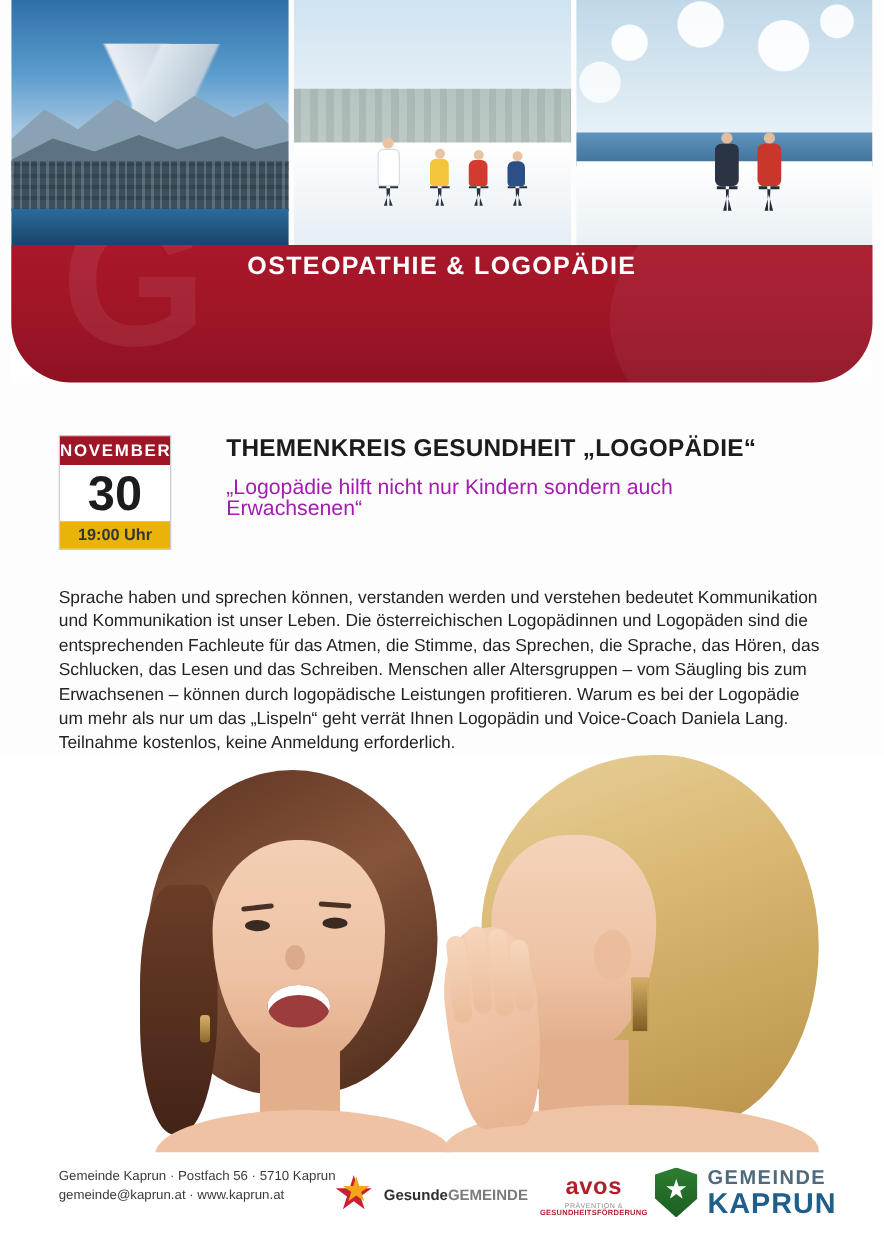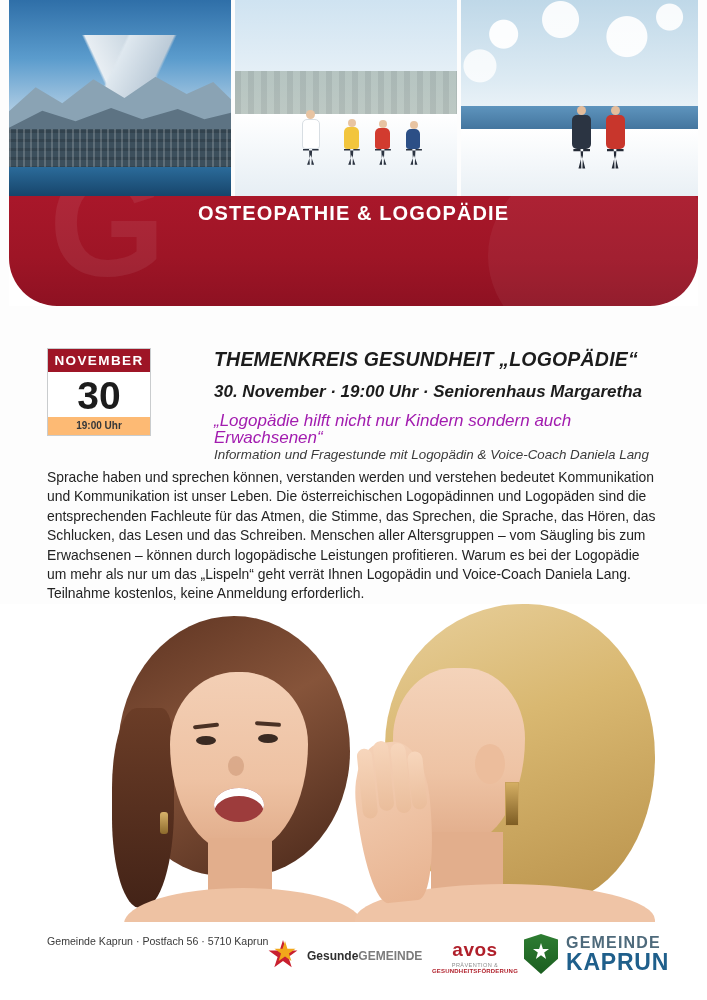--- a/index.html
+++ b/index.html
@@ -184,53 +184,52 @@
   }
 
   
   .event {
     position: absolute;
     top: 348px; left: 0; width: 707px;
   }
   .date-badge {
     position: absolute;
     left: 47px; top: 0;
-    width: 104px;
+    width: 90px;
     border: 1px solid #c9ccce;
     background: #ffffff;
     text-align: center;
   }
   .date-badge .month {
     background: #9e1526;
     color: #ffffff;
     font-size: 13.5px;
     font-weight: 700;
     letter-spacing: 1.4px;
     padding: 4px 0 4px;
   }
   .date-badge .day {
     color: #1c1c1c;
     font-size: 39px;
     font-weight: 700;
     line-height: 42px;
     padding-top: 3px;
   }
   .date-badge .time {
-    background: #fdba74;
+    background: #eab308;
     color: #333639;
-    font-size: 10px;
+    font-size: 13px;
     font-weight: 600;
     padding: 3px 0 4px;
   }
 
   .event-text {
     position: absolute;
-    left: 214px; top: 0;
+    left: 181px; top: 0;
     width: 470px;
-    font-style: italic;
   }
   .event-title {
     color: #1c1c1c;
     font-size: 19.5px;
     font-weight: 700;
     letter-spacing: .2px;
   }
   .event-sub {
     color: #1c1c1c;
     font-size: 17px;
@@ -503,23 +502,21 @@
   <div class="event">
 
     <div class="date-badge">
       <div class="month">NOVEMBER</div>
       <div class="day">30</div>
       <div class="time">19:00 Uhr</div>
     </div>
 
     <div class="event-text">
       <div class="event-title">THEMENKREIS GESUNDHEIT „LOGOPÄDIE“</div>
-      <div class="event-sub">30. November · 19:00 Uhr · Seniorenhaus Margaretha</div>
       <div class="event-quote">„Logopädie hilft nicht nur Kindern sondern auch Erwachsenen“</div>
-      <div class="event-info">Information und Fragestunde mit Logopädin &amp; Voice-Coach Daniela Lang</div>
     </div>
   </div>
 
   <div class="body-text">
     <span>Sprache haben und sprechen können, verstanden werden und verstehen bedeutet Kommunikation und Kommunikation ist unser Leben. Die österreichischen Logopädinnen und Logopäden sind die entsprechenden Fachleute für das Atmen, die Stimme, das Sprechen, die Sprache, das Hören, das Schlucken, das Lesen und das Schreiben. Menschen aller Altersgruppen – vom Säugling bis zum Erwachsenen – können durch logopädische Leistungen profitieren. Warum es bei der Logopädie um mehr als nur um das „Lispeln“ geht verrät Ihnen Logopädin und Voice-Coach Daniela Lang.</span>
     <span class="bold">Teilnahme kostenlos, keine Anmeldung erforderlich.</span>
   </div>
 
   <div class="bottom-photo">
     <div class="bp-bg"></div>
@@ -552,20 +549,21 @@
       <div class="finger f1"></div>
       <div class="finger f2"></div>
       <div class="finger f3"></div>
       <div class="finger f4"></div>
     </div>
   </div>
 
   <div class="footer">
     <div class="footer-addr">
       <div>Gemeinde Kaprun · Postfach 56 · 5710 Kaprun</div>
+      <div>gemeinde@kaprun.at · www.kaprun.at</div>
     </div>
 
     <div class="logo-gg">
       <div style="position:relative;width:32px;height:32px;">
         <div class="star"></div>
         <div class="star2"></div>
       </div>
       <div class="txt">
         <b>Gesunde</b><span class="up">GEMEINDE</span>
       </div>

